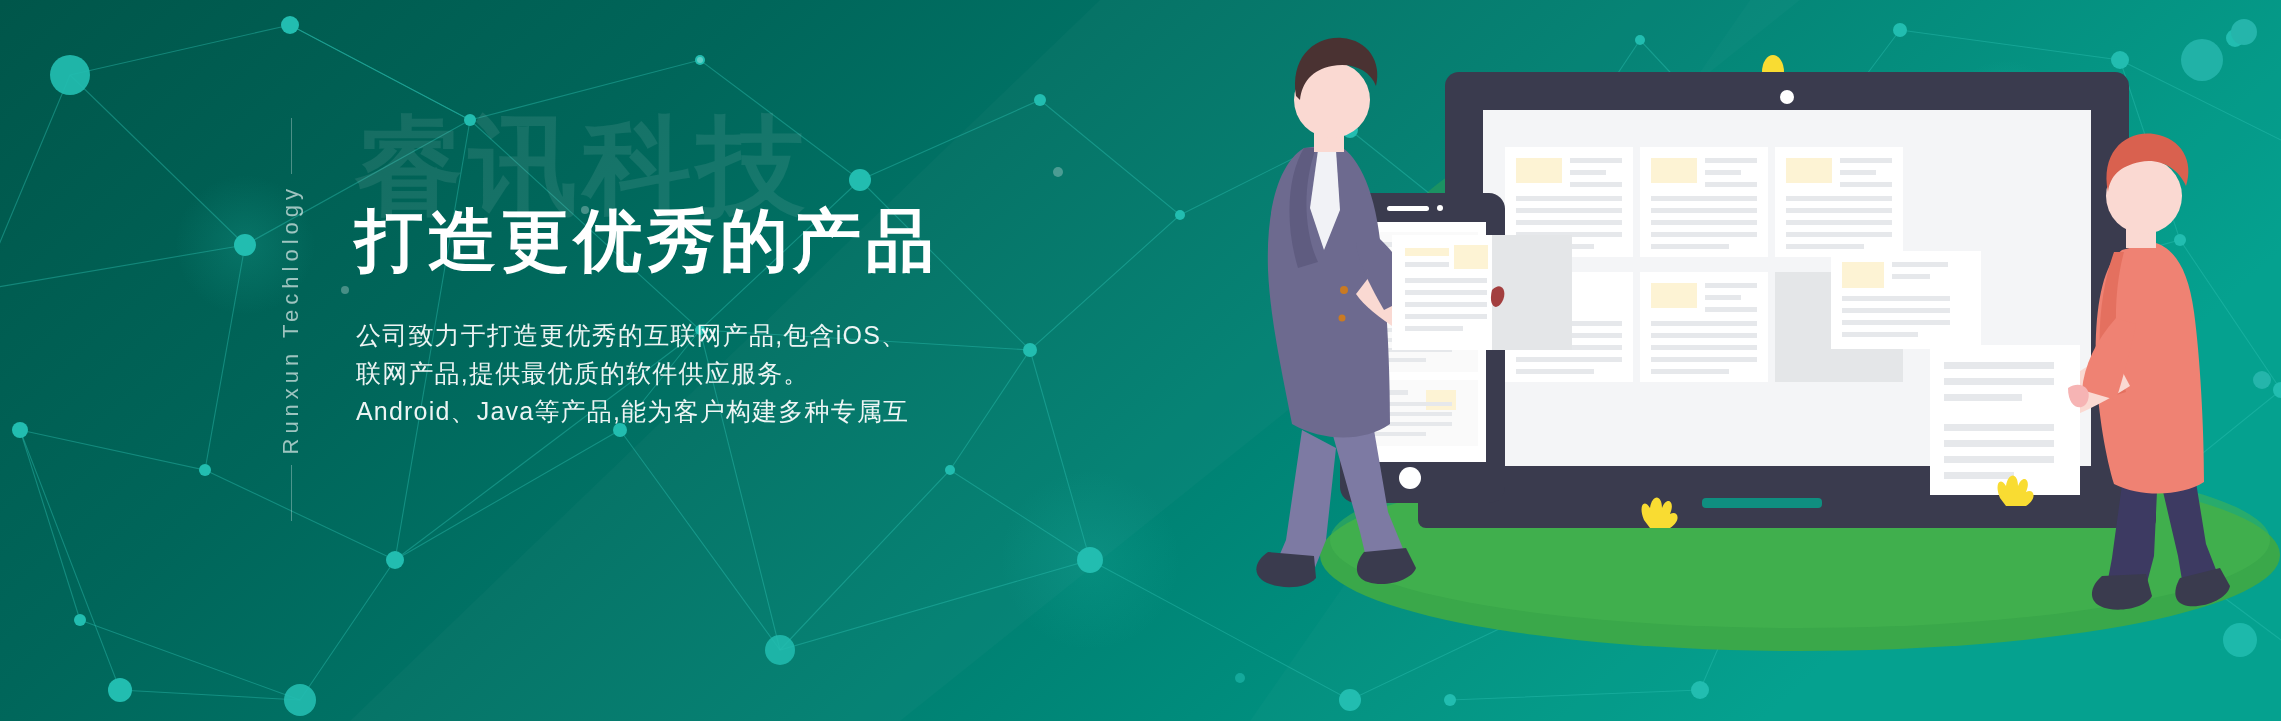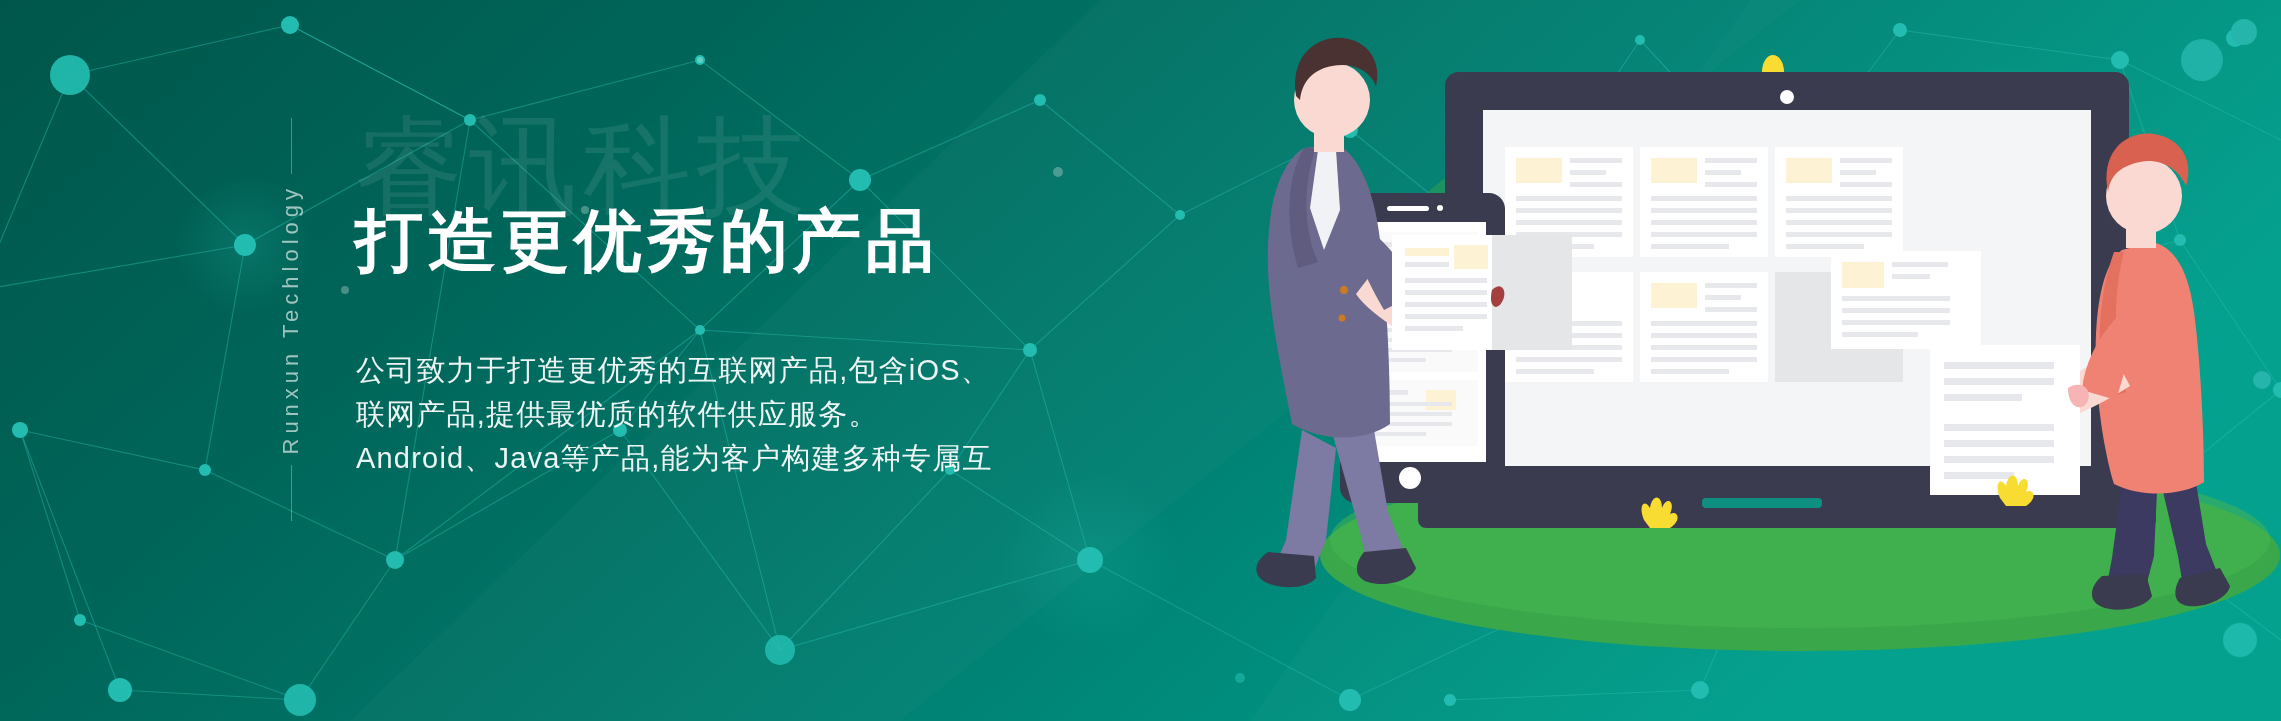--- a/index.html
+++ b/index.html
@@ -28,42 +28,42 @@
   .vtext {
     writing-mode:vertical-rl; text-orientation:mixed;
     transform:rotate(180deg);
     color:rgba(255,255,255,.62);
     font-size:22px; letter-spacing:5px;
     white-space:nowrap; margin:10px 0;
   }
 
   .ghost {
     position:absolute; left:355px; top:112px;
-    font-size:108px; font-weight:normal;
+    font-size:108px; font-weight:bold;
     letter-spacing:6px;
     color:rgba(255,255,255,.085);
     white-space:nowrap;
     line-height:1;
     user-select:none;
   }
 
   .headline {
     position:absolute; left:355px; top:203px;
     font-size:68px; font-weight:bold;
     letter-spacing:5px;
     color:#ffffff;
     white-space:nowrap;
     line-height:1.1;
   }
 
   .para {
-    position:absolute; left:356px; top:348px;
+    position:absolute; left:356px; top:316px;
     width:800px;
     color:rgba(255,255,255,.93);
-    font-size:29px;
+    font-size:25px;
     line-height:1.52;
     letter-spacing:1.2px;
   }
   .para .ln { display:block; white-space:nowrap; }
 
   
   #illus { position:absolute; left:1240px; top:0; width:1041px; height:721px; }
 </style>
 </head>
 <body>

